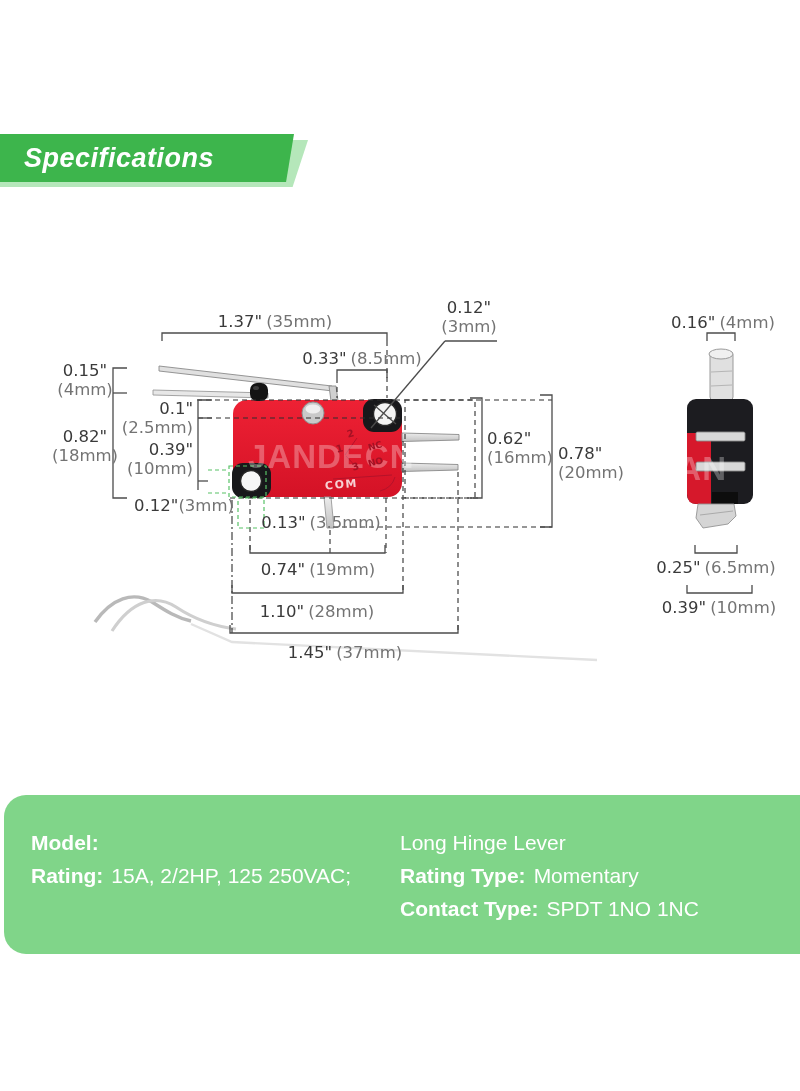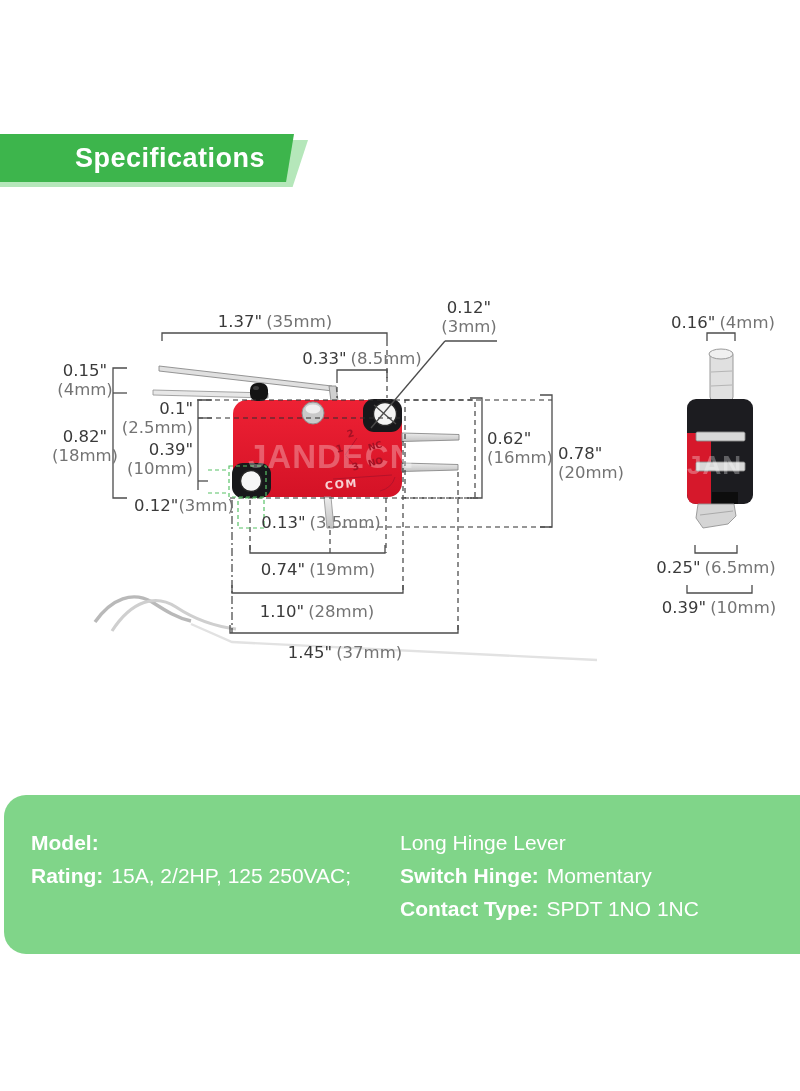--- a/index.html
+++ b/index.html
@@ -5,42 +5,42 @@
   html,body{margin:0;padding:0;background:#ffffff;}
   .canvas{position:relative;width:800px;height:1091px;background:#ffffff;overflow:hidden;
           font-family:"Liberation Sans",sans-serif;}
   svg.draw{position:absolute;left:0;top:0;z-index:1;}
 
   
   .banner-shadow{position:absolute;left:0;top:140px;width:308px;height:47px;background:#b5e7ba;
                  clip-path:polygon(0 0,100% 0,95% 100%,0 100%);z-index:2;}
   .banner{position:absolute;left:0;top:134px;width:294px;height:48px;background:#3db54c;
           clip-path:polygon(0 0,100% 0,97.3% 100%,0 100%);z-index:3;
-          color:#ffffff;font-weight:bold;font-size:27px;line-height:48px;padding-left:75px;
-          box-sizing:border-box;letter-spacing:.5px;}
+          color:#ffffff;font-weight:bold;font-size:27px;line-height:48px;padding-left:24px;
+          box-sizing:border-box;letter-spacing:.5px;font-style:italic;}
 
   
   .dim{position:absolute;z-index:4;font-family:"DejaVu Sans",sans-serif;font-size:16.5px;
        color:#3a3a3a;white-space:nowrap;}
   .dim .mm{color:#737373;}
   .dim.single{transform:translate(-50%,-50%);}
   .dim.single .mm{margin-left:4px;}
   .dim.single.tight .mm{margin-left:0;}
   .dim.stack{text-align:center;transform:translate(-50%,-50%);line-height:18.5px;}
   .dim.stack.ralign{transform:translate(-100%,-50%);text-align:right;}
   .dim.stack.lalign{transform:translate(0,-50%);text-align:left;}
 
   
   .marking{position:absolute;z-index:4;font-family:"DejaVu Sans",sans-serif;}
   .mk-engraved{color:#a31124;font-size:10px;font-weight:bold;}
   .mk-com{color:rgba(255,255,255,.8);font-size:11px;font-weight:bold;letter-spacing:1.5px;transform:rotate(-5deg);}
   .wm{position:absolute;z-index:4;color:rgba(255,255,255,.3);font-weight:bold;
       font-family:"Liberation Sans",sans-serif;letter-spacing:1px;}
   .wm-front{left:248px;top:438px;font-size:33px;}
-  .wm-side{left:687px;top:450px;font-size:26px;}
+  .wm-side{left:658px;top:450px;font-size:33px;}
 
   
   .spec-panel{position:absolute;left:4px;top:795px;width:820px;height:159px;background:#80d589;
               border-radius:22px;z-index:2;color:#ffffff;}
   .spec-col{position:absolute;top:31px;display:flex;flex-direction:column;}
   .spec-col.left{left:27px;justify-content:flex-end;}
   .spec-col.right{left:396px;}
   .spec-row{display:flex;font-size:21px;line-height:33px;white-space:nowrap;}
   .spec-label{font-weight:bold;}
   .spec-label:not(:empty){margin-right:8px;}
@@ -238,21 +238,21 @@
       <div class="spec-row">
         <span class="spec-label">Rating:</span>
         <span class="spec-value">15A, 2/2HP, 125 250VAC;</span>
       </div>
     </div>
     <div class="spec-col right">
       <div class="spec-row">
         <span class="spec-value">Long Hinge Lever</span>
       </div>
       <div class="spec-row">
-        <span class="spec-label">Switch Hinge:</span>
+        <span class="spec-label">Rating Type:</span>
         <span class="spec-value">Momentary</span>
       </div>
       <div class="spec-row">
         <span class="spec-label">Contact Type:</span>
         <span class="spec-value">SPDT 1NO 1NC</span>
       </div>
     </div>
 
   </div>
 

